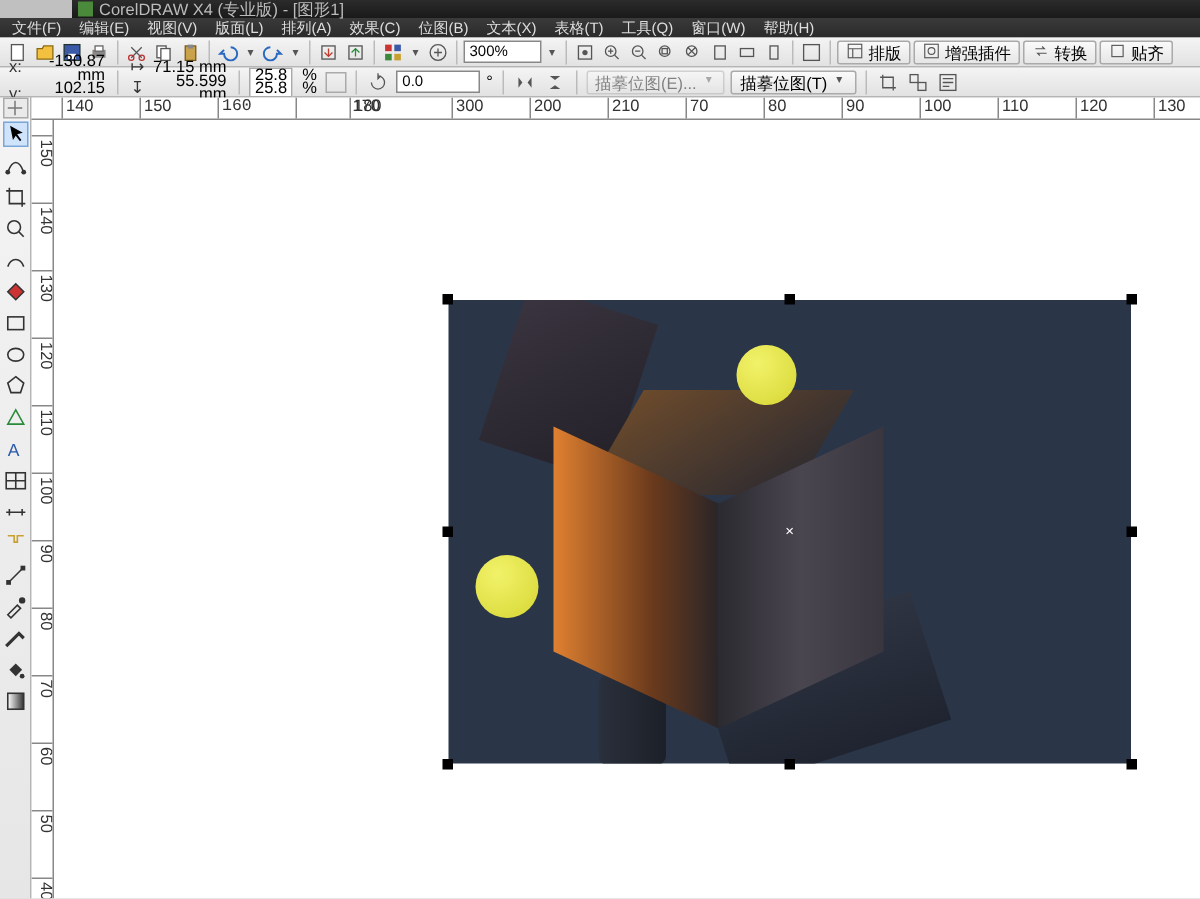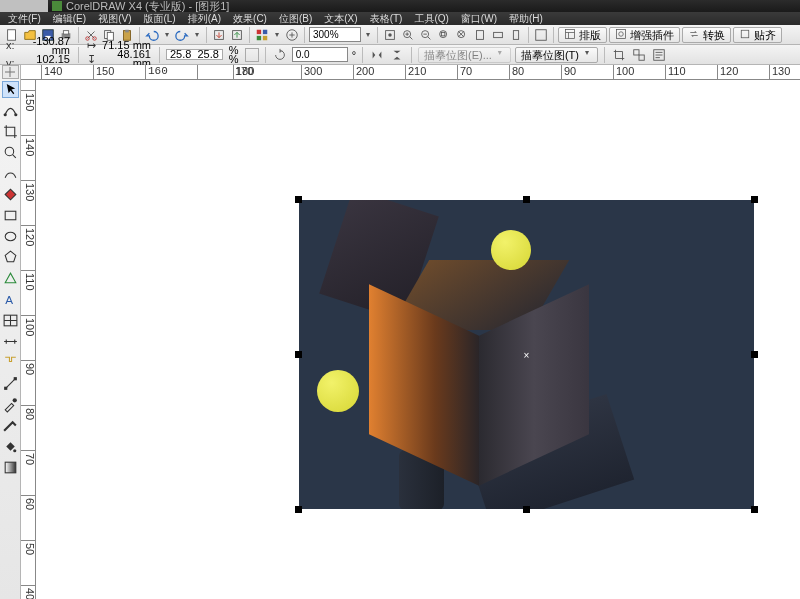--- a/index.html
+++ b/index.html
@@ -21,21 +21,21 @@
 .zoom-input { width: 52px; height: 15px; border: 1px solid #888; background: #fff; font-size: 10px; padding: 0 3px; }
 .dd { width: 10px; text-align: center; font-size: 8px; color: #555; }
 .tsegbtn { height: 16px; padding: 0 5px; border: 1px solid #aaa; background: linear-gradient(#fafafa,#e6e6e6); border-radius: 2px; display: inline-flex; gap: 3px; font-size: 10px; }
 
 
 .toolbar2 { height: 20px; background: linear-gradient(#f4f4f4, #e2e2e2); border-bottom: 1px solid #b5b5b5; display: flex; align-items: center; padding: 0 4px; gap: 4px; }
 .coord { display: flex; flex-direction: column; font-size: 9px; line-height: 9px; padding: 0 2px; }
 .coord .row { display: flex; align-items: center; gap: 2px; }
 .coord .lbl { color: #333; width: 12px; }
 .coord .val { width: 50px; text-align: right; }
-.scale-box { display: flex; flex-direction: row; font-size: 9px; line-height: 9px; border: 1px solid #aaa; background: #fff; }
+.scale-box { display: flex; flex-direction: column; font-size: 9px; line-height: 9px; border: 1px solid #aaa; background: #fff; }
 .scale-box .r { padding: 0 3px; }
 .small-input { width: 56px; height: 15px; border: 1px solid #888; background: #fff; font-size: 10px; padding: 0 3px; }
 .lock { width: 14px; height: 14px; border: 1px solid #aaa; }
 .ruler-h { position: absolute; top: 65px; left: 21px; right: 0; height: 15px; background: #fff; border-bottom: 1px solid #888; overflow: hidden; font-size: 8px; color: #333; }
 .ruler-h .tick { position: absolute; top: 0; height: 15px; border-left: 1px solid #888; padding-left: 2px; }
 .ruler-v { position: absolute; top: 80px; left: 21px; width: 15px; bottom: 0; background: #fff; border-right: 1px solid #888; overflow: hidden; font-size: 8px; color: #333; }
 .ruler-v .tick { position: absolute; left: 0; width: 15px; border-top: 1px solid #888; writing-mode: vertical-rl; padding-top: 2px; }
 .canvas { position: absolute; top: 80px; left: 36px; right: 0; bottom: 0; background: #fff; }
 
 
@@ -267,21 +267,21 @@
       </div>
   </div>
   <span class="sep"></span>
   <div class="coord">
     <div class="row">
         <span class="lbl">↦</span>
         <span class="val">71.15 mm</span>
       </div>
     <div class="row">
         <span class="lbl">↧</span>
-        <span class="val">48.161 mm</span>
+        <span class="val">55.599 mm</span>
       </div>
   </div>
   <span class="sep"></span>
   <div class="scale-box">
     <div class="r"><span>25.8</span></div>
     <div class="r"><span>25.8</span></div>
   </div>
   <div class="coord">
     <div class="row">
         <span>%</span>

